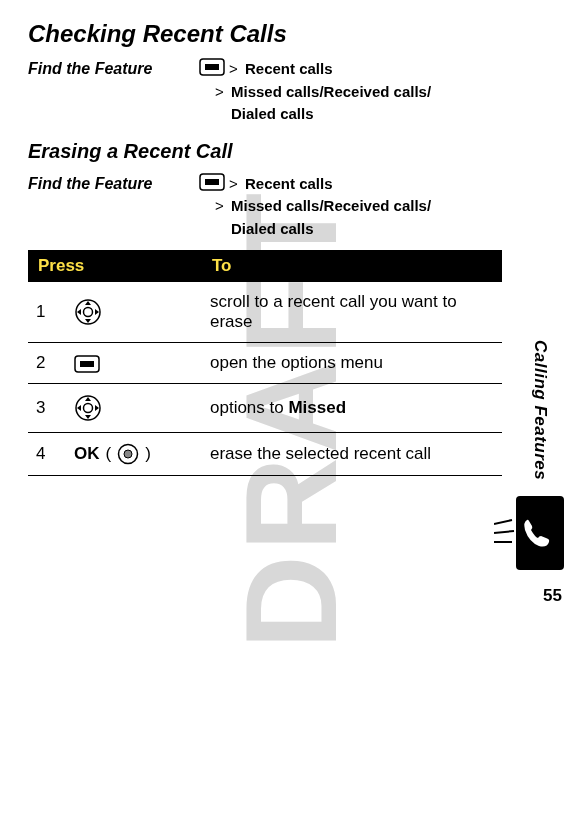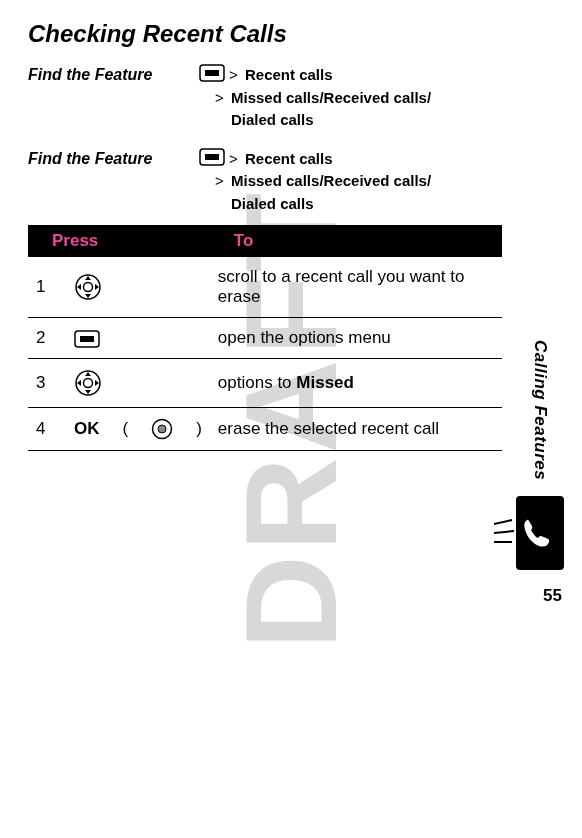--- a/index.html
+++ b/index.html
@@ -45,21 +45,21 @@
   }
   p.body {
     font-size: 17px;
     margin: 0 0 14px 0;
     line-height: 1.35;
   }
   .feature-row {
     display: flex;
     align-items: flex-start;
     gap: 16px;
-    margin: 16px 0 10px 0;
+    margin: 4px 0 10px 0;
   }
   .feature-label {
     font-size: 16px;
     font-weight: 700;
     font-style: italic;
     white-space: nowrap;
     padding-top: 2px;
     min-width: 155px;
   }
   .feature-path {
@@ -86,36 +86,36 @@
   }
 
   
   table.steps {
     border-collapse: collapse;
     width: 100%;
     margin-top: 6px;
   }
   table.steps thead th {
     background: #000;
-    color: #ec4899;
+    color: #fde047;
     font-size: 17px;
     font-weight: 700;
     text-align: left;
-    padding: 6px 24px;
+    padding: 6px 10px;
   }
   table.steps td {
     border-bottom: 1px solid #000;
     padding: 10px 8px;
     font-size: 17px;
     vertical-align: middle;
   }
   table.steps tbody tr:first-child td { border-top: none; }
   table.steps td.num { width: 22px; }
   table.steps td.press { width: 120px; }
-  .press-content { display: inline-flex; align-items: center; gap: 23px; }
+  .press-content { display: inline-flex; align-items: center; gap: 6px; }
   .ok-label { font-weight: 900; }
 
   
   .icon {
     display: inline-flex;
     vertical-align: middle;
   }
 
   
   .sidebar {
@@ -196,20 +196,21 @@
         </div>
         <div class="line indent">
           <span class="gt" style="visibility:hidden">&gt;</span>
           <span class="bold">Dialed calls</span>
         </div>
       </div>
     </div>
 
 
 
+    <h2 class="subhead">Erasing a Recent Call</h2>
 
     <div class="feature-row">
       <div class="feature-label">Find the Feature</div>
       <div class="feature-path">
         <div class="line">
           <span class="icon">
             <svg width="26" height="18" viewBox="0 0 26 18">
               <rect x="1" y="1" width="24" height="16" rx="3" ry="3" fill="#fff" stroke="#000" stroke-width="1.5"></rect>
               <rect x="6" y="6" width="14" height="6" fill="#000"></rect>
             </svg>

